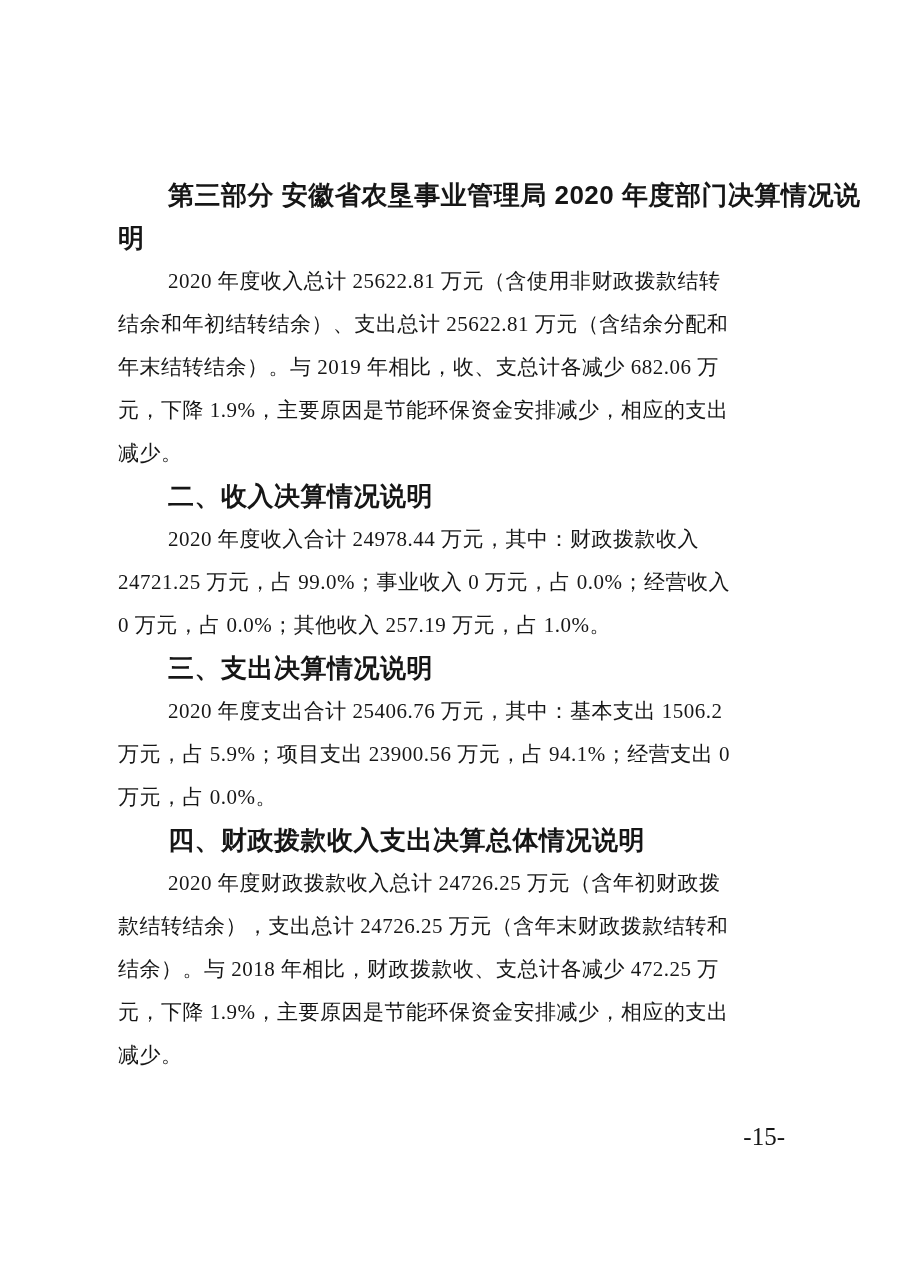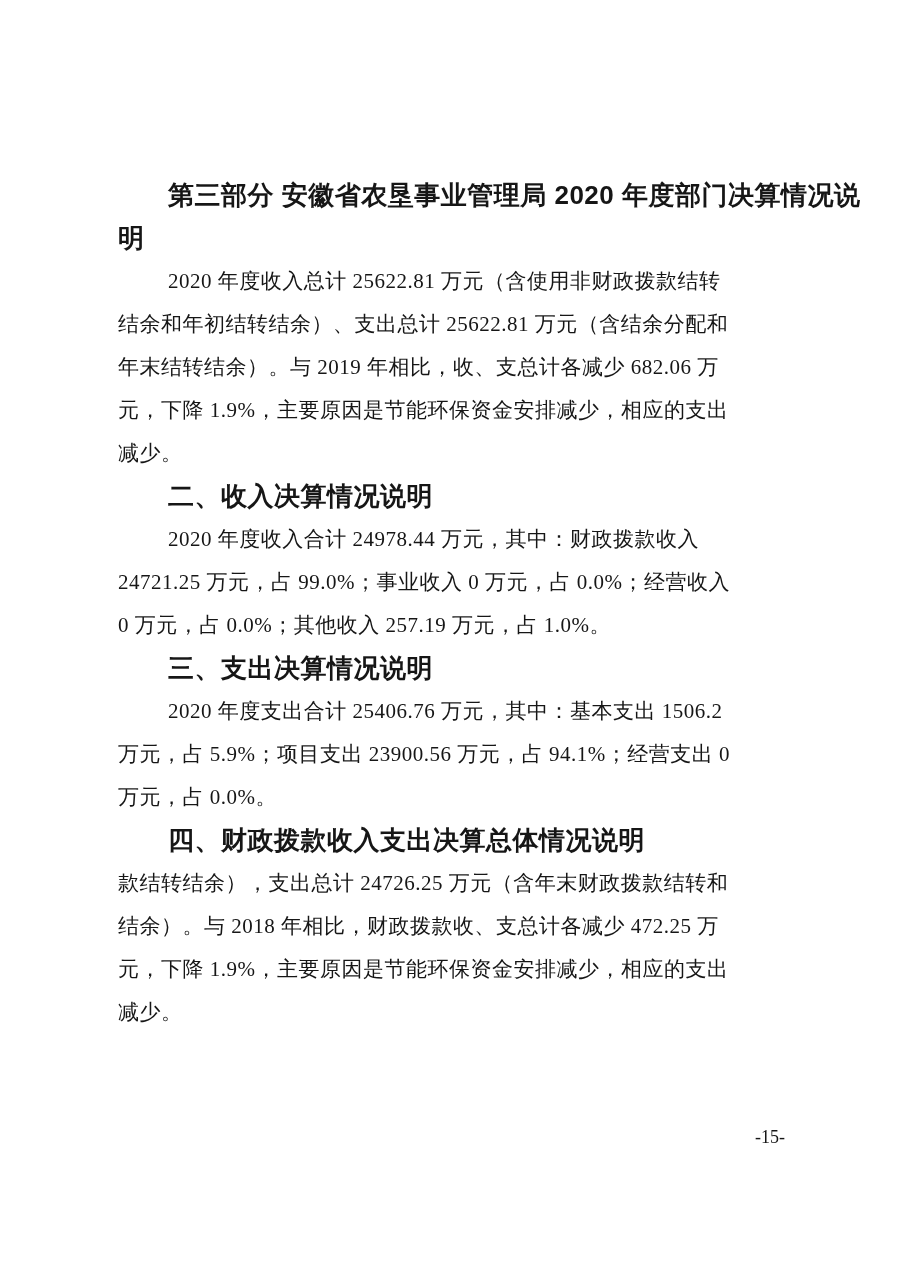--- a/index.html
+++ b/index.html
@@ -38,21 +38,21 @@
     font-family: "Liberation Sans", "DejaVu Sans", sans-serif;
     font-weight: 700;
     font-size: 26px;
     letter-spacing: 0.5px;
   }
   .page-number {
     position: absolute;
     top: 1122px;
     right: 115px;
     font-family: "Liberation Serif", "DejaVu Serif", serif;
-    font-size: 18px;
+    font-size: 25px;
     line-height: 30px;
     color: #161616;
   }
 </style>
 </head>
 <body>
 
 <div class="page" style="background: rgb(255, 255, 255); color: rgb(22, 22, 22);">
   <div class="doc-body">
       <div class="line title indent">第三部分 安徽省农垦事业管理局 2020 年度部门决算情况说</div>
@@ -64,19 +64,20 @@
       <div class="line body">减少。</div>
       <div class="line heading indent">二、收入决算情况说明</div>
       <div class="line body indent">2020 年度收入合计 24978.44 万元，其中：财政拨款收入</div>
       <div class="line body">24721.25 万元，占 99.0%；事业收入 0 万元，占 0.0%；经营收入</div>
       <div class="line body">0 万元，占 0.0%；其他收入 257.19 万元，占 1.0%。</div>
       <div class="line heading indent">三、支出决算情况说明</div>
       <div class="line body indent">2020 年度支出合计 25406.76 万元，其中：基本支出 1506.2</div>
       <div class="line body">万元，占 5.9%；项目支出 23900.56 万元，占 94.1%；经营支出 0</div>
       <div class="line body">万元，占 0.0%。</div>
       <div class="line heading indent">四、财政拨款收入支出决算总体情况说明</div>
+      <div class="line body indent">2020 年度财政拨款收入总计 24726.25 万元（含年初财政拨</div>
       <div class="line body">款结转结余），支出总计 24726.25 万元（含年末财政拨款结转和</div>
       <div class="line body">结余）。与 2018 年相比，财政拨款收、支总计各减少 472.25 万</div>
       <div class="line body">元，下降 1.9%，主要原因是节能环保资金安排减少，相应的支出</div>
       <div class="line body">减少。</div>
     </div>
   <div class="page-number">-15-</div>
 </div>
 
 </body></html>

